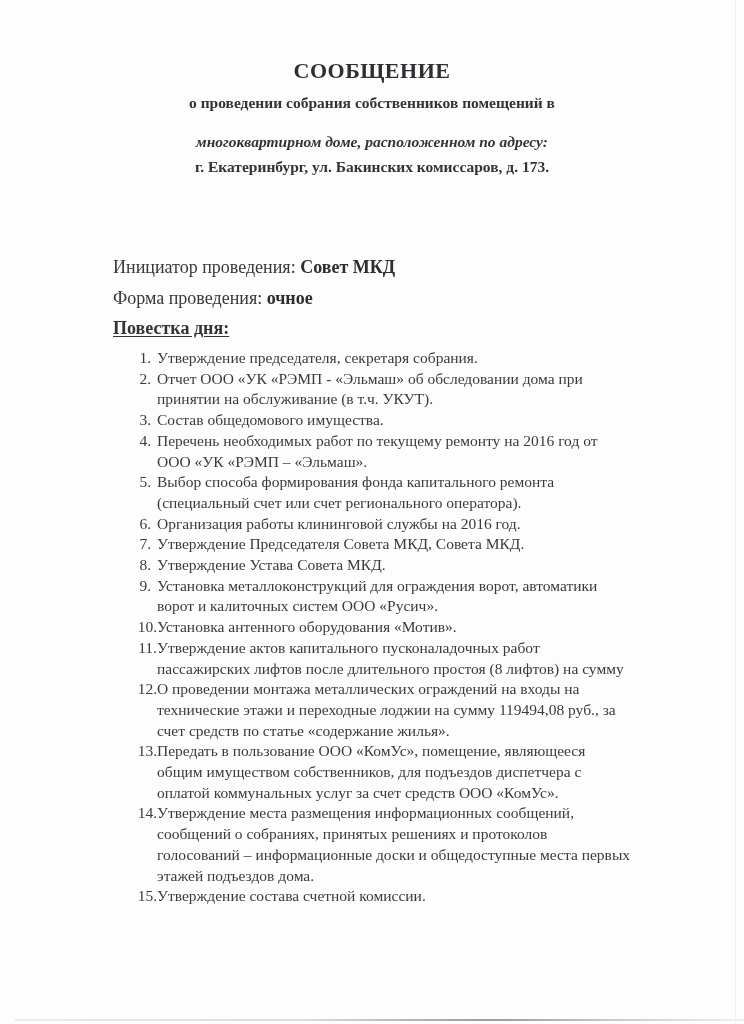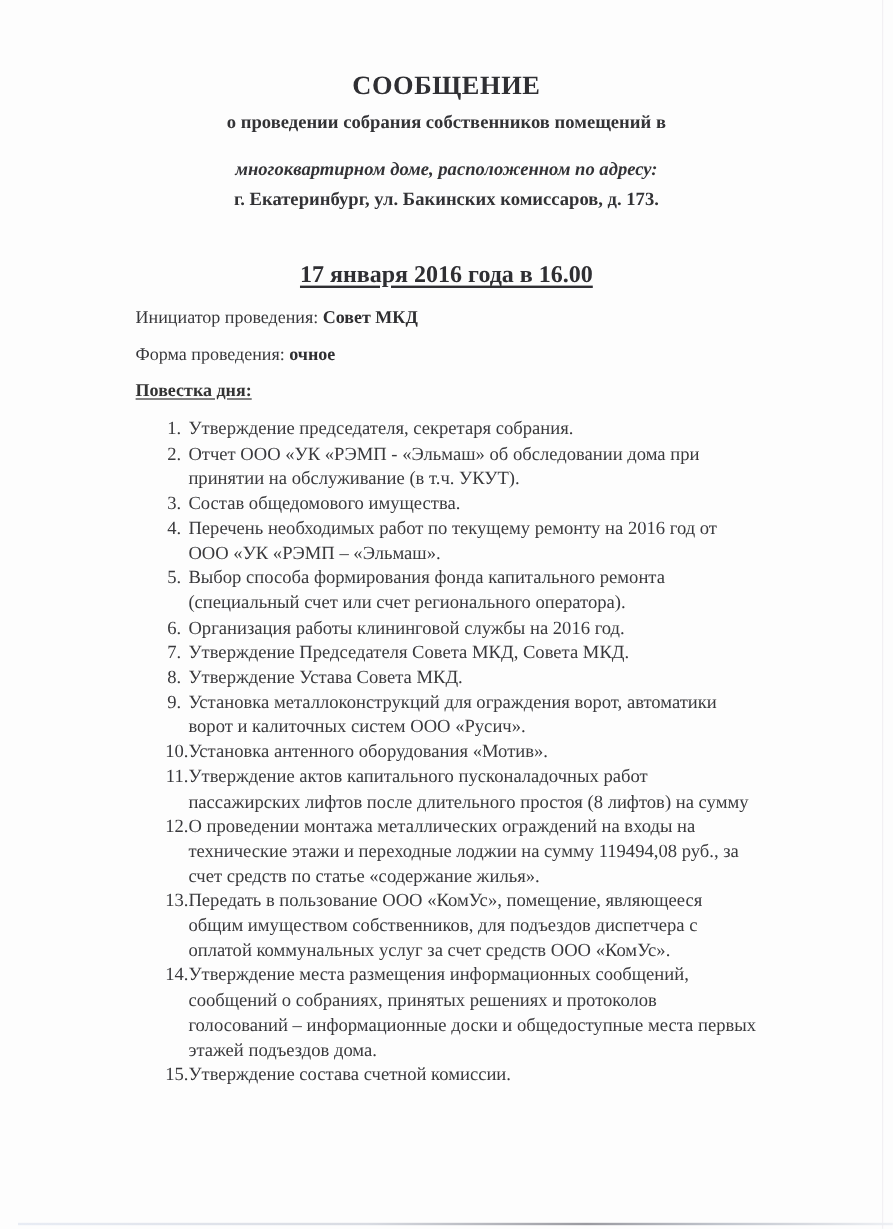--- a/index.html
+++ b/index.html
@@ -14,21 +14,21 @@
     .center { position: absolute; left: 0; width: 744px; text-align: center; font-weight: bold; }
     .title { top: 58px; font-size: 22px; letter-spacing: 0.5px; color: #2f2f33; }
     .sub { font-size: 15.5px; color: #333336; }
     .sub1 { top: 94px; }
     .sub2 { top: 133px; font-style: italic; }
     .sub3 { top: 158px; }
     .date {
       top: 218px; font-size: 20px; color: #2f2f33;
     }
     .date span { text-decoration: underline; text-decoration-thickness: 2px; text-underline-offset: 3px; }
-    .line { position: absolute; left: 113px; font-size: 15px; color: #38383b; }
+    .line { position: absolute; left: 113px; font-size: 18px; color: #38383b; }
     .initiator { top: 257px; }
     .form { top: 288px; text-align: right; }
     .agenda-h { top: 318px; font-weight: bold; text-decoration: underline; text-underline-offset: 2px; color: #333; }
     .line b { color: #2e2e31; }
     .agenda { position: absolute; left: 113px; top: 348px; width: 580px; font-size: 15.5px; line-height: 20.7px; color: #3a3a3d; }
     .item { display: flex; }
     .num { width: 44px; flex: none; text-align: right; padding-right: 0; box-sizing: border-box; }
     .num.n1 { padding-right: 6px; }
     .txt { flex: 1; padding-left: 0; }
     .scan-bottom {
@@ -39,21 +39,20 @@
   </style>
 </head>
 <body>
 
 <div class="page">
   <div class="center title">СООБЩЕНИЕ</div>
   <div class="center sub sub1">о проведении собрания собственников помещений в</div>
   <div class="center sub sub2">многоквартирном доме, расположенном по адресу:</div>
   <div class="center sub sub3">г. Екатеринбург, ул. Бакинских комиссаров, д. 173.</div>
 
-  <div class="center date"><span>17 января 2016 года в 16.00</span></div>
 
   <div class="line initiator">
     <span>Инициатор проведения:</span>
     <b>Совет МКД</b>
   </div>
   <div class="line form">
     <span>Форма проведения:</span>
     <b>очное</b>
   </div>
   <div class="line agenda-h">Повестка дня:</div>

